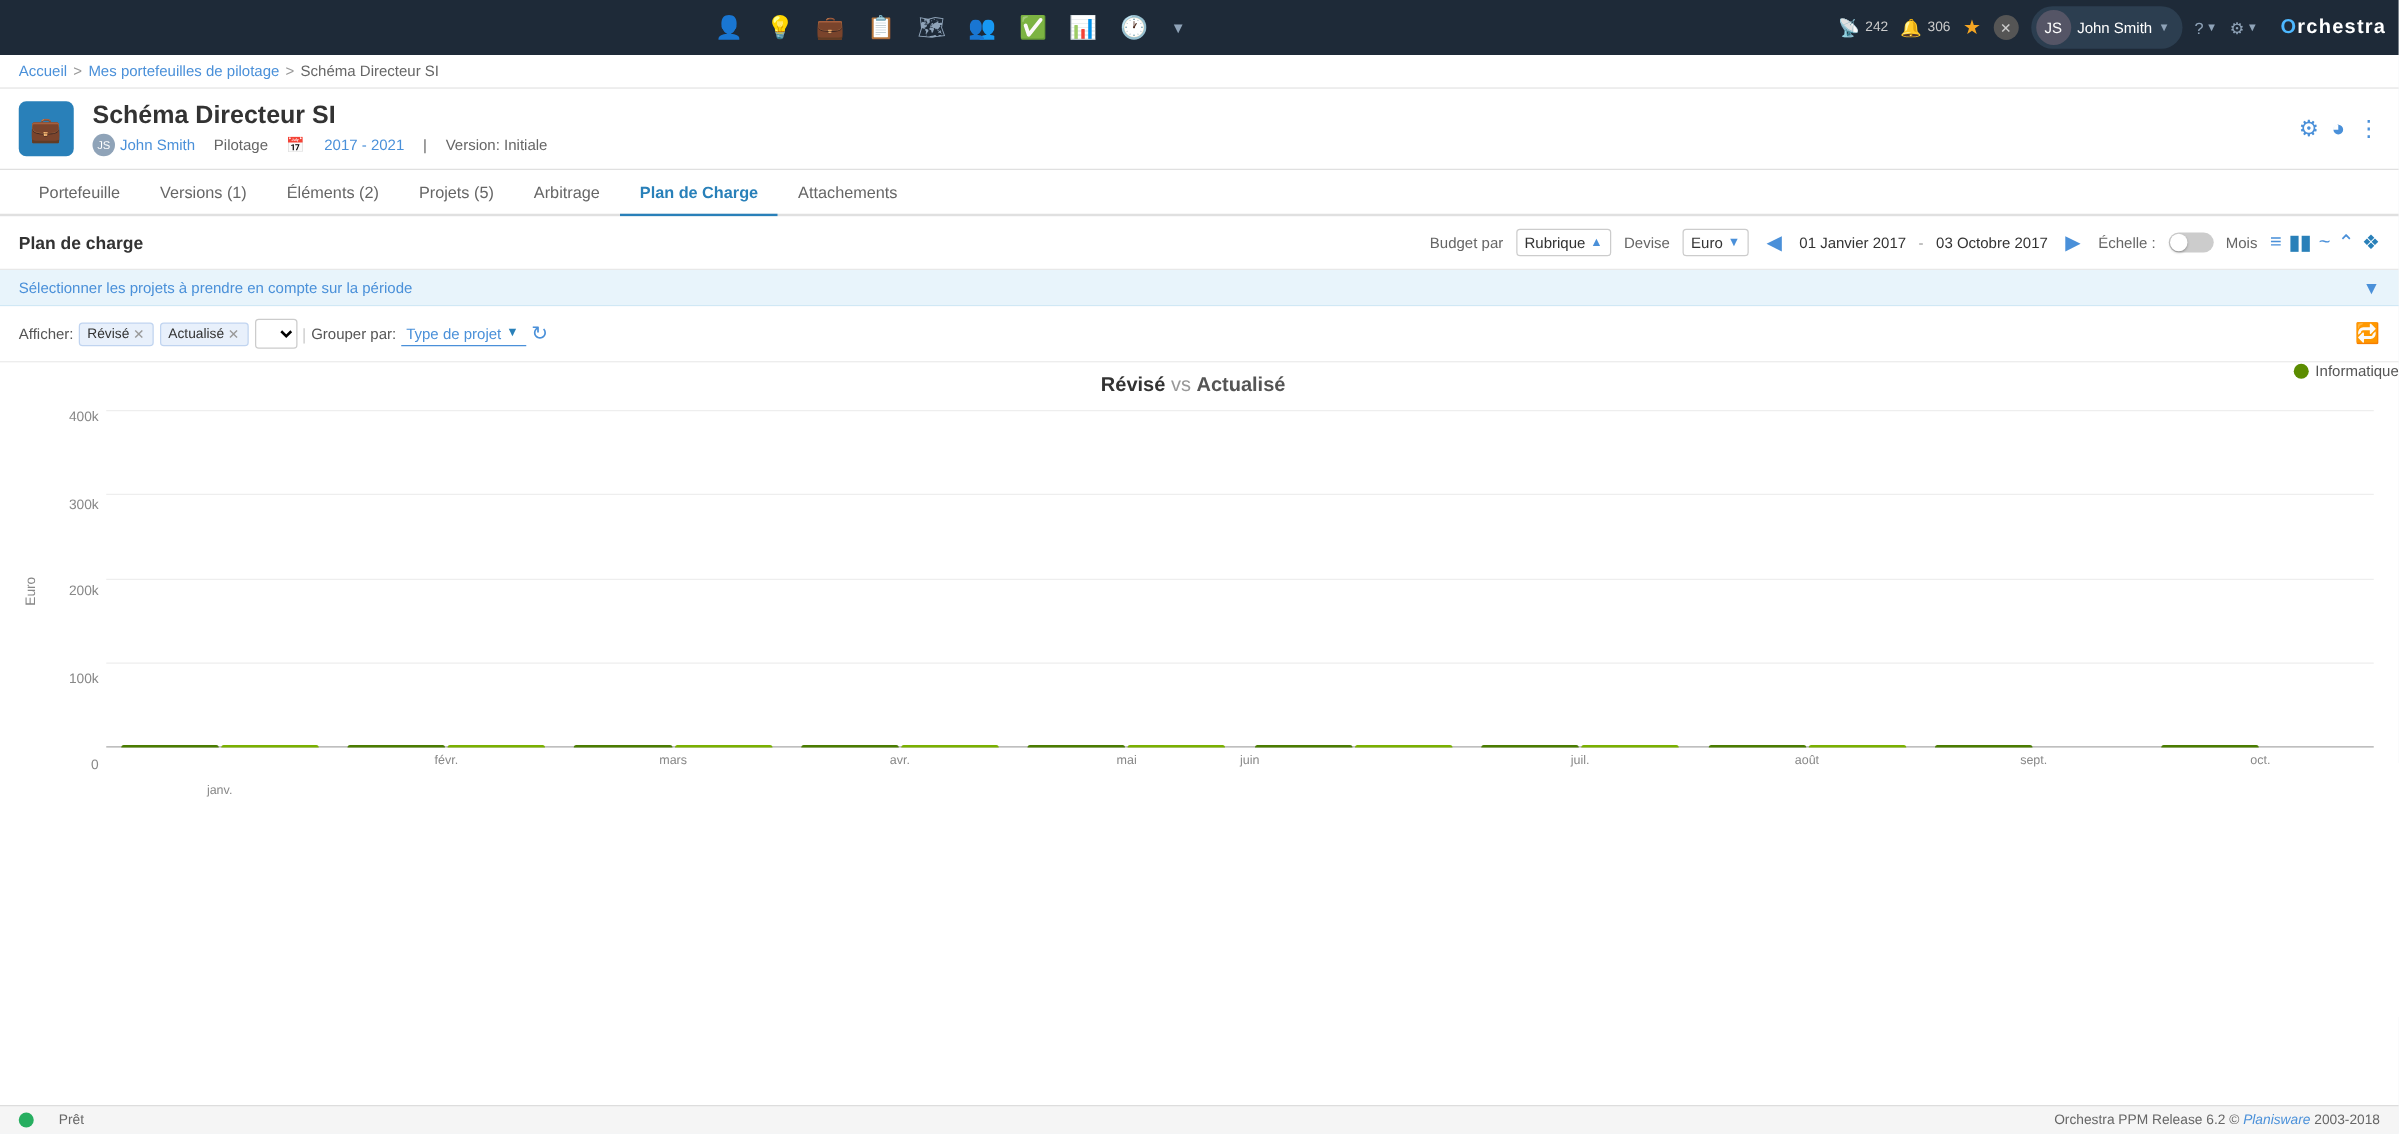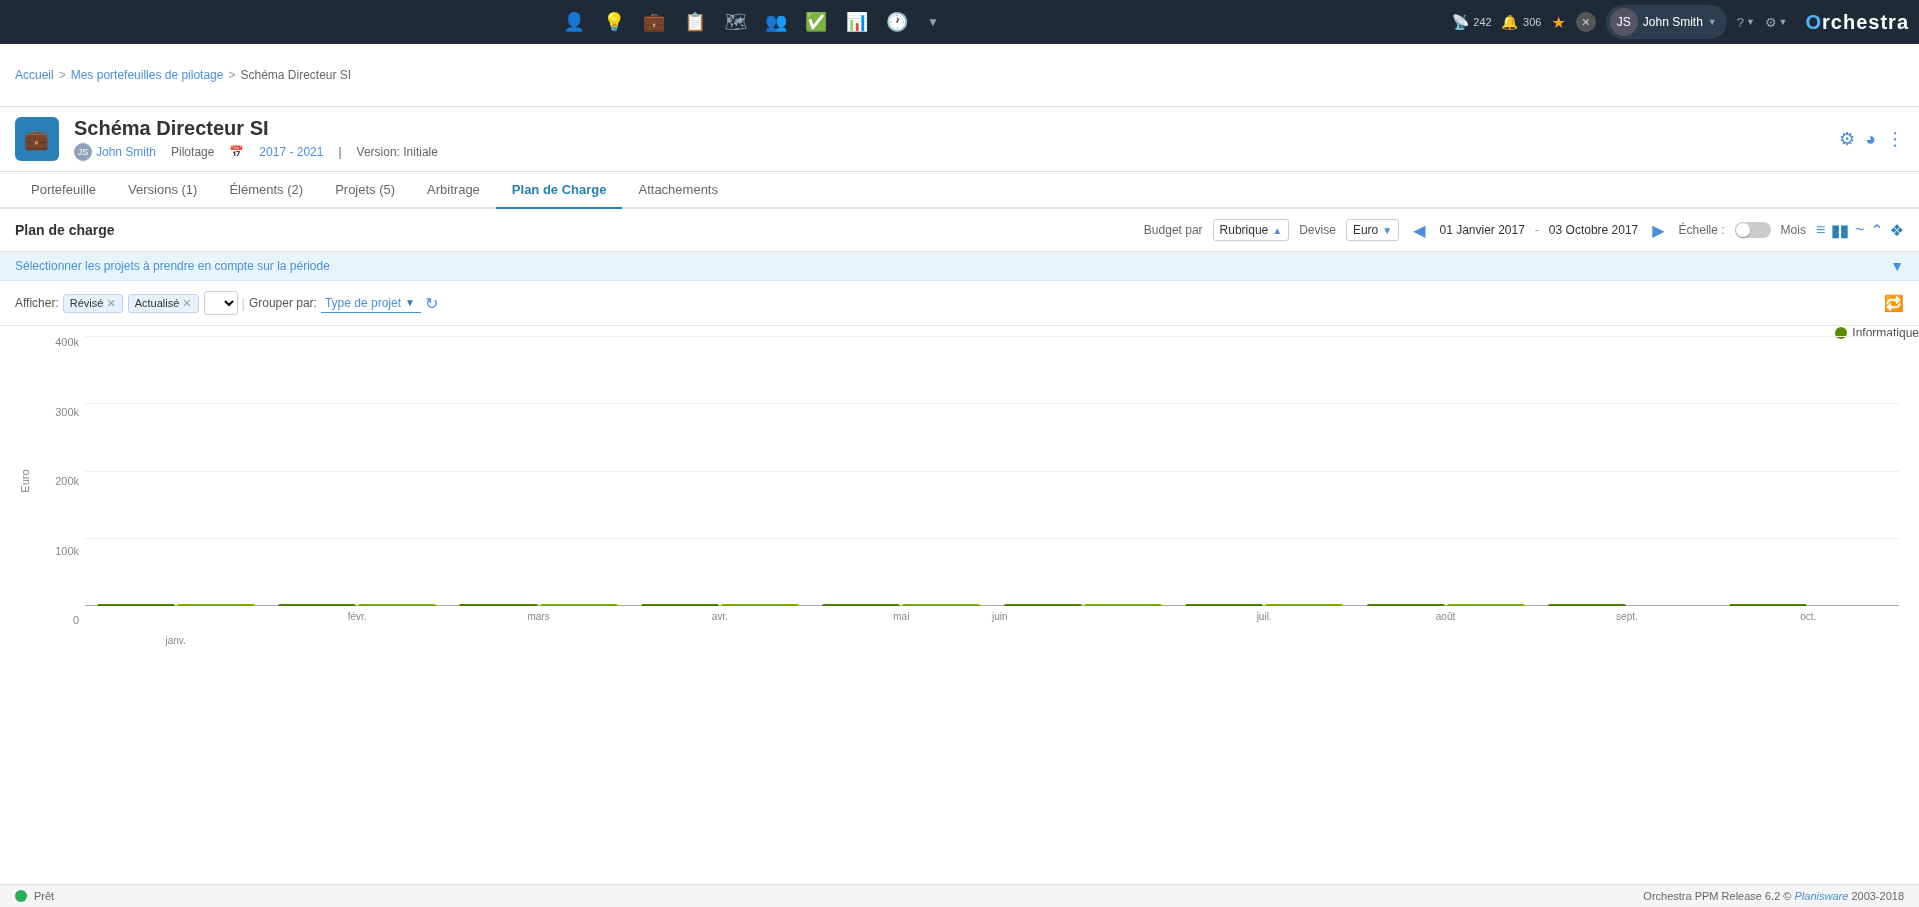--- a/index.html
+++ b/index.html
@@ -73,21 +73,21 @@
       background: #555;
       border-radius: 50%;
       display: flex; align-items: center; justify-content: center;
       color: #ccc; font-size: 11px; cursor: pointer;
     }
     .dropdown-arrow { font-size: 9px; color: #8fa3b8; }
 
     
     .breadcrumb {
       background: #fff;
-      padding: 24px 15px;
+      padding: 6px 15px;
       font-size: 12px;
       color: #666;
       border-bottom: 1px solid #e0e0e0;
       display: flex;
       align-items: center;
       gap: 5px;
     }
     .breadcrumb a { color: #4a90d9; text-decoration: none; }
     .breadcrumb-sep { color: #999; }
 
@@ -328,21 +328,21 @@
     .footer {
       background: #f5f5f5;
       border-top: 1px solid #ddd;
       padding: 5px 15px;
       display: flex;
       align-items: center;
       justify-content: space-between;
       font-size: 11px;
       color: #666;
     }
-    .footer-left { display: flex; align-items: center; gap: 7px; text-align: center; }
+    .footer-left { display: flex; align-items: center; gap: 20px; text-align: center; }
     .footer-status-dot { width: 12px; height: 12px; background: #27ae60; border-radius: 50%; }
     .footer-right { color: #666; }
     .footer-right a { color: #4a90d9; text-decoration: none; font-style: italic; }
 
     .page-wrapper {
       display: flex;
       flex-direction: column;
       height: 907px;
     }
     .content-area {
@@ -389,21 +389,21 @@
         <span class="dropdown-arrow">▼</span>
       </div>
       <div class="help-btn">
         <span>?</span>
         <span class="dropdown-arrow">▼</span>
       </div>
       <div class="settings-btn">
         <span>⚙</span>
         <span class="dropdown-arrow">▼</span>
       </div>
-      <div style="color:#fff;font-size:20px;font-weight:bold;letter-spacing:1px;margin-left:8px;">
+      <div style="color:#fff;font-size:16px;font-weight:bold;letter-spacing:1px;margin-left:8px;">
         <span style="color:#4db8ff;">O</span>rchestra
       </div>
     </div>
   </div>
 
   <div class="breadcrumb">
     <a>Accueil</a>
     <span class="breadcrumb-sep">&gt;</span>
     <a>Mes portefeuilles de pilotage</a>
     <span class="breadcrumb-sep">&gt;</span>
@@ -510,20 +510,25 @@
       <span class="groupby-label">Grouper par:</span>
       <div class="groupby-field">
         <span>Type de projet</span>
         <span class="groupby-caret">▼</span>
       </div>
       <span class="refresh-btn">↻</span>
       <span class="export-btn">🔁</span>
     </div>
 
     <div class="chart-area">
+      <div class="chart-title">
+        <span class="revised">Révisé</span>
+        <span class="vs"> vs </span>
+        <span class="updated">Actualisé</span>
+      </div>
 
       <div class="chart-legend">
         <span class="legend-dot"></span>
         <span>Informatique</span>
       </div>
 
       <div style="display:flex; width:100%; height:290px; position:relative;">
 
         <div style="width:30px; display:flex; align-items:center; justify-content:center;">
           <span style="transform:rotate(-90deg); font-size:11px; color:#888; white-space:nowrap;">Euro</span>

